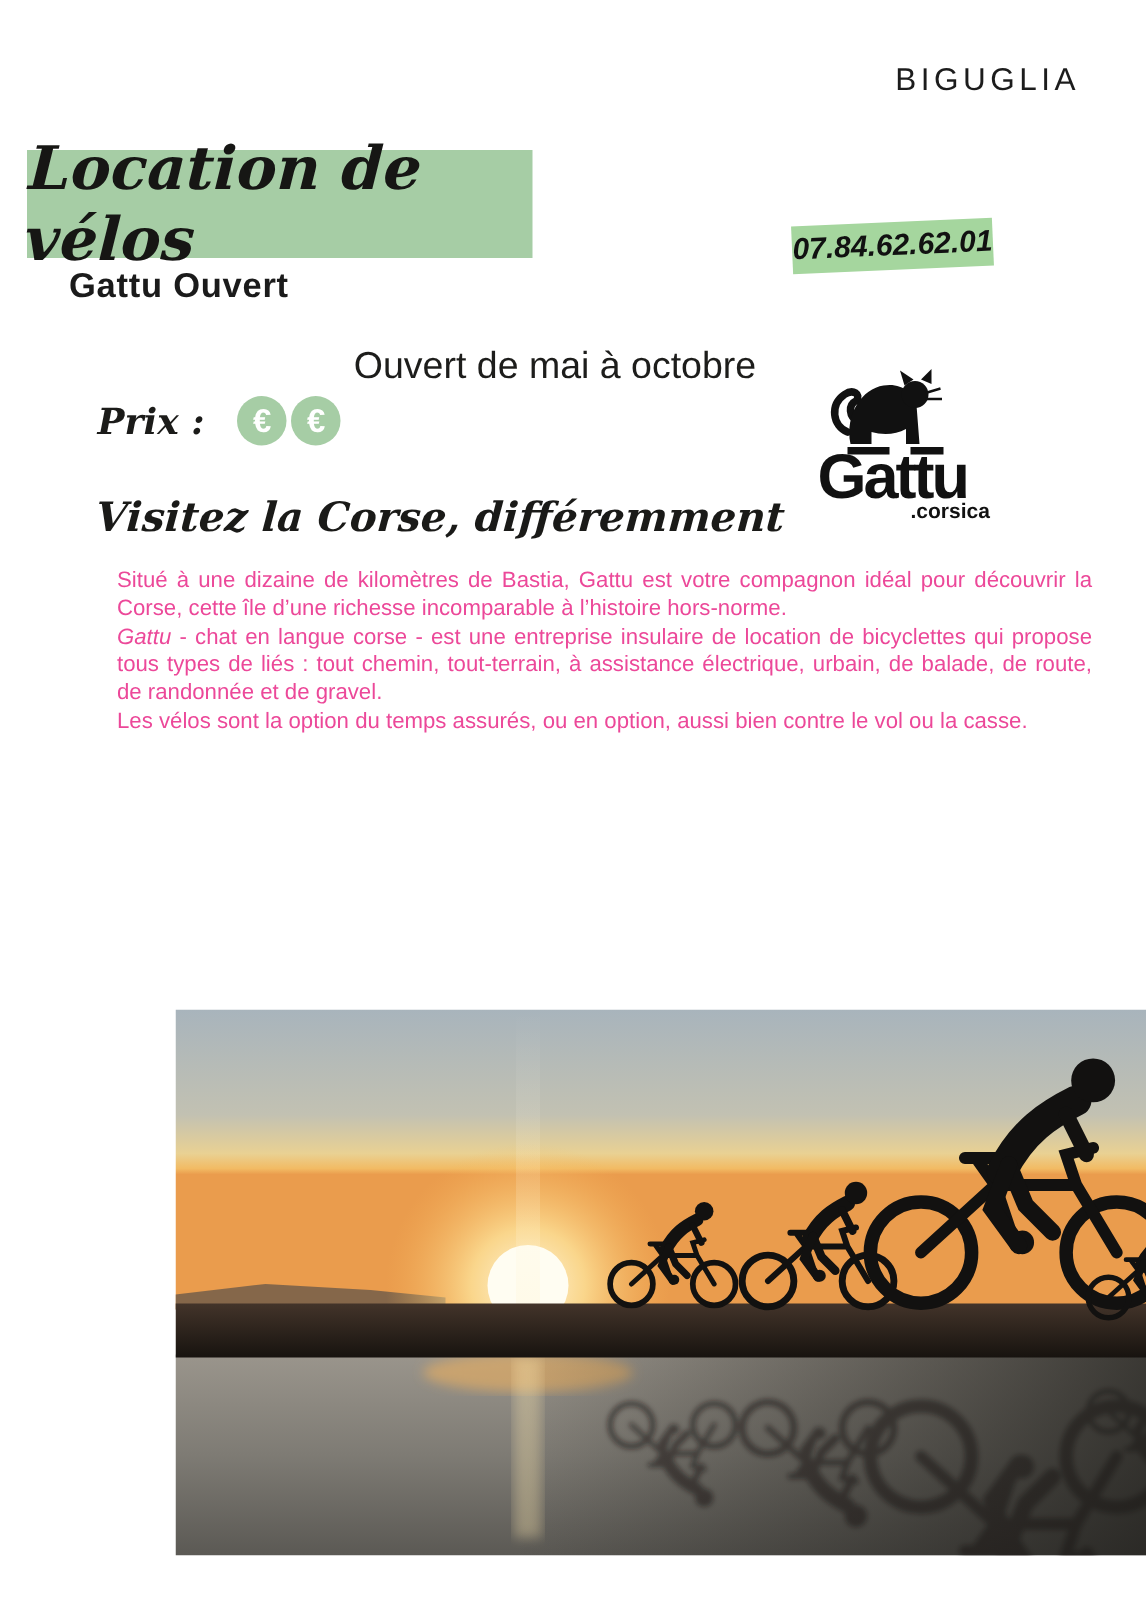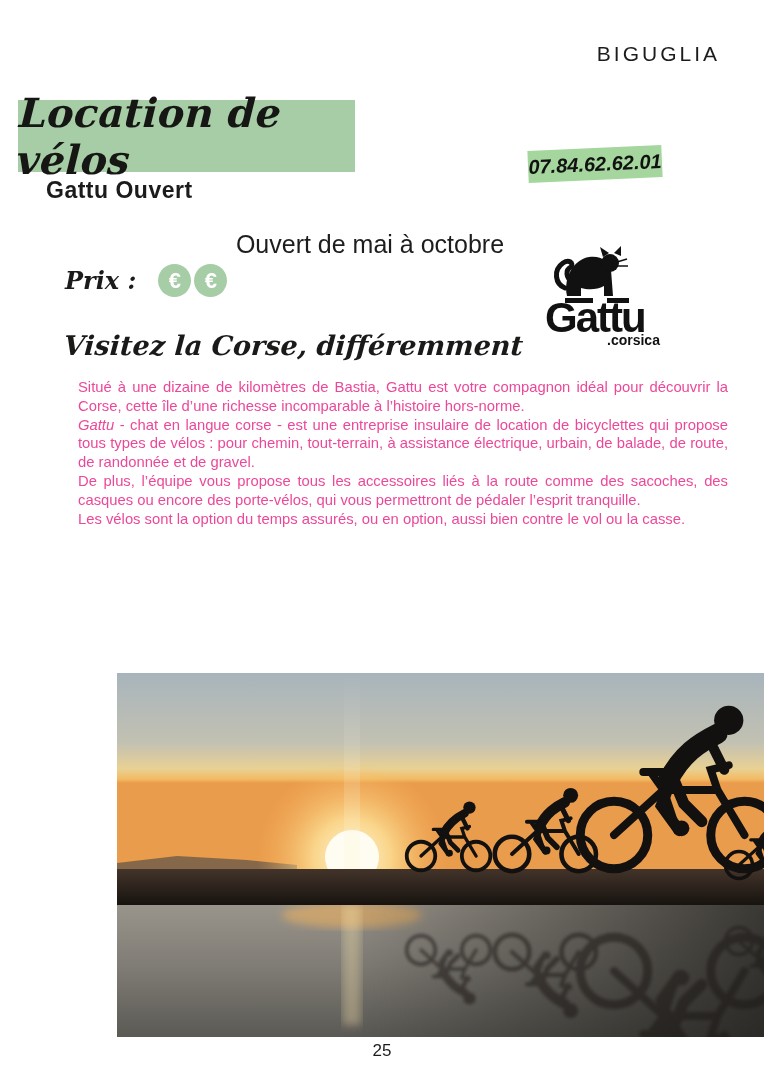--- a/index.html
+++ b/index.html
@@ -110,22 +110,21 @@
       <rect x="76" y="52" width="22" height="5" fill="#111"></rect>
       <text x="14" y="86" font-family="Liberation Sans, sans-serif" font-size="42" font-weight="bold" letter-spacing="-2" fill="#111">Gattu</text>
       <text x="76" y="99" font-family="Liberation Sans, sans-serif" font-size="14" font-weight="bold" fill="#111">.corsica</text>
     </svg>
   </div>
 
   <div class="script article-heading">Visitez la Corse, différemment</div>
 
   <div class="article">
     <p>Situé à une dizaine de kilomètres de Bastia, Gattu est votre compagnon idéal pour découvrir la Corse, cette île d’une richesse incomparable à l’histoire hors-norme.</p>
-    <p><span class="ital">Gattu</span><span> - chat en langue corse - est une entreprise insulaire de location de bicyclettes qui propose tous types de vélos : pour chemin, tout-terrain, à assistance électrique, urbain, de balade, de route, de randonnée et de gravel.</span></p>
-    <p>De plus, l’équipe vous propose tous les accessoires liés à la route comme des sacoches, des casques ou encore des porte-vélos, qui vous permettront de pédaler l’esprit tranquille.</p>
+    <p><span class="ital">Gattu</span><span> - chat en langue corse - est une entreprise insulaire de location de bicyclettes qui propose tous types de liés : tout chemin, tout-terrain, à assistance électrique, urbain, de balade, de route, de randonnée et de gravel.</span></p>
     <p>Les vélos sont la option du temps assurés, ou en option, aussi bien contre le vol ou la casse.</p>
   </div>
 
   <div class="photo">
     <svg width="647" height="364" viewBox="0 0 647 364" xmlns="http://www.w3.org/2000/svg">
       <defs>
         <linearGradient id="sky" x1="0" y1="0" x2="0" y2="1">
           <stop offset="0" stop-color="#a8b4bc"></stop>
           <stop offset="0.35" stop-color="#c2c1b2"></stop>
           <stop offset="0.48" stop-color="#e9d193"></stop>
@@ -196,15 +195,14 @@
 
       <g>
         <use href="#cyclist" transform="translate(285,126) scale(0.95)"></use>
         <use href="#cyclist" transform="translate(372,112) scale(1.15)"></use>
         <use href="#cyclist" transform="translate(452,27) scale(2.25)"></use>
         <use href="#cyclist" transform="translate(604,138) scale(0.9)"></use>
       </g>
     </svg>
   </div>
 
-  <div class="page-number">25</div>
 
 </div>
 
 </body></html>

